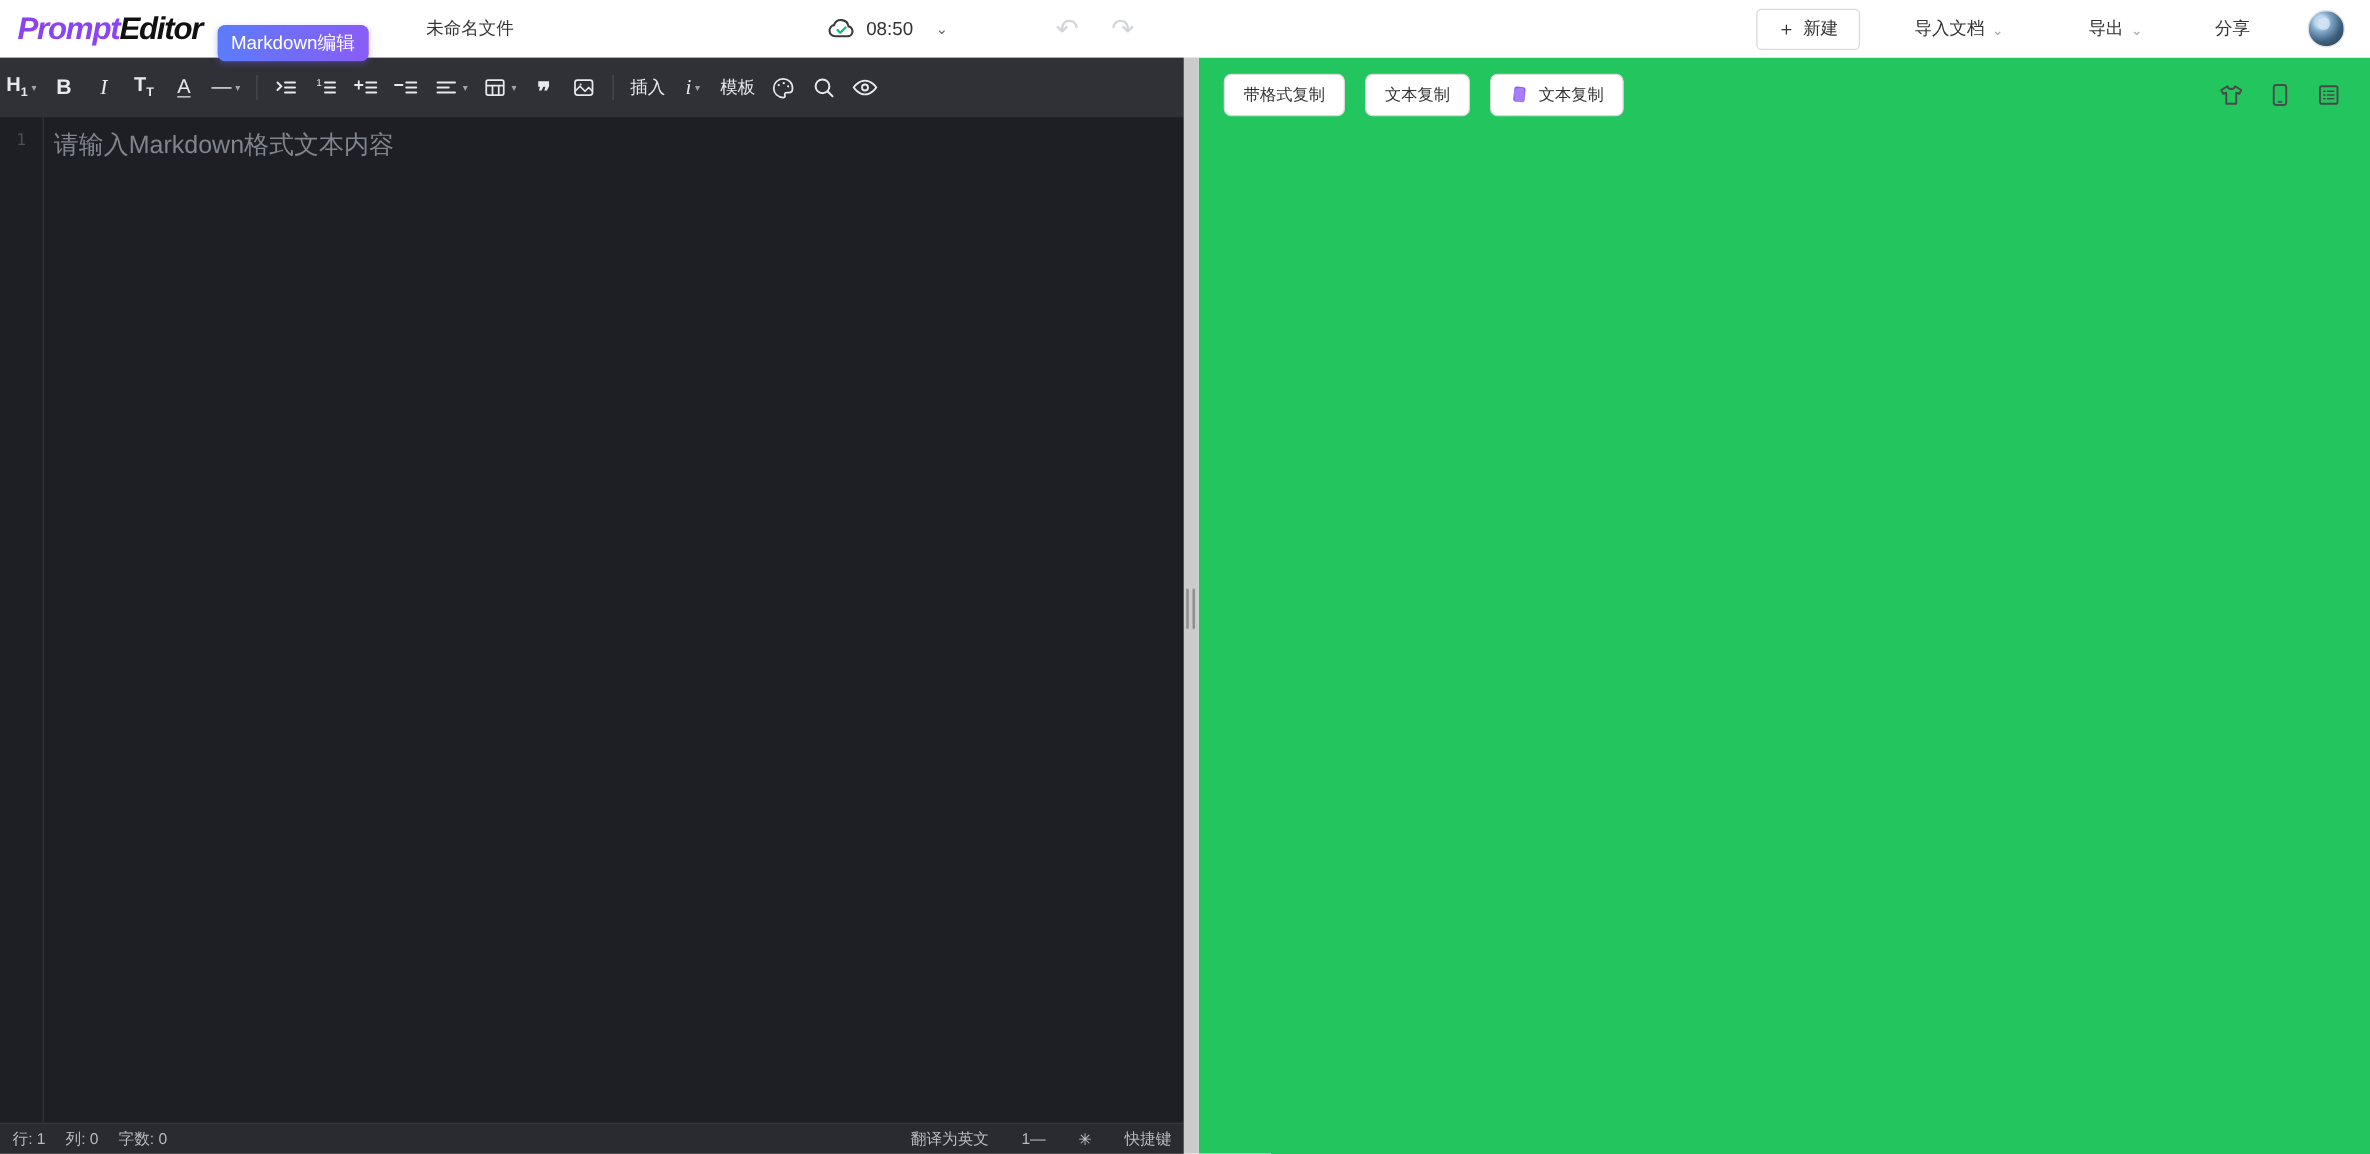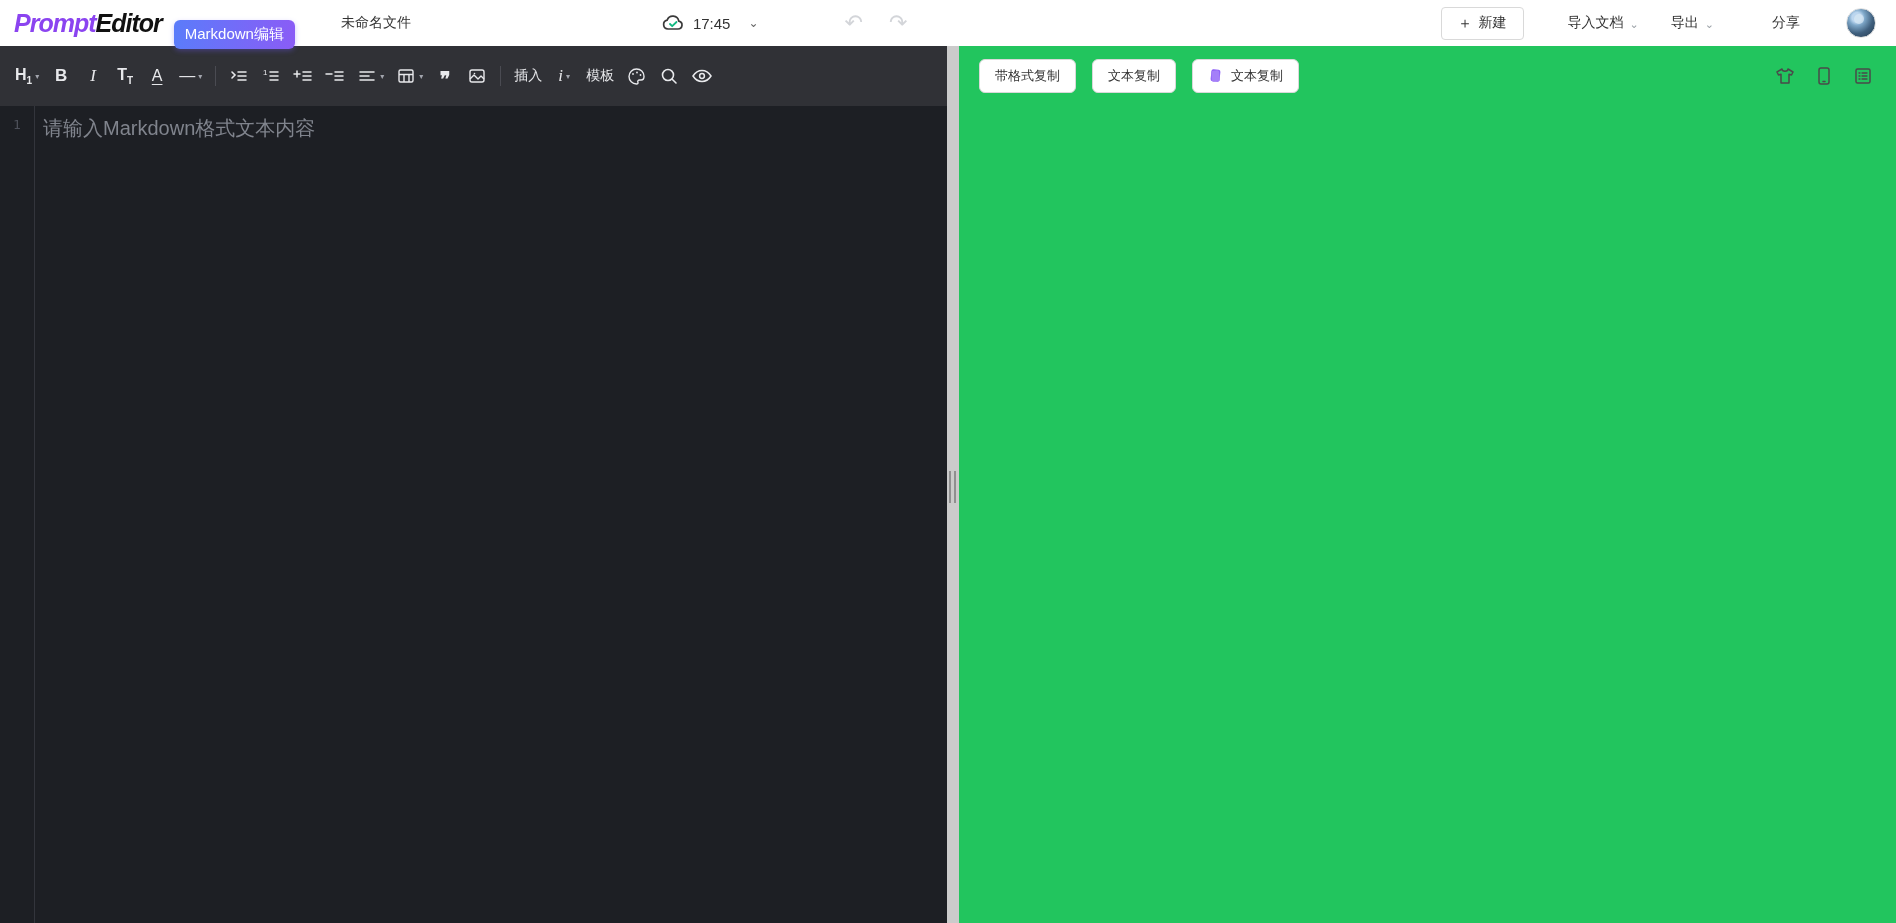--- a/index.html
+++ b/index.html
@@ -23,36 +23,36 @@
   .tb-chevron { color:#666; font-size:12px; margin-left:10px; }
   .undo { margin-left:86px; } .redo { margin-left:26px; }
   .histbtn { color:#d3d5d9; font-size:22px; line-height:1; cursor:default; }
   .spacer { flex:1; }
   .new-btn { display:flex; align-items:center; gap:6px; border:1px solid #d9d9d9;
     border-radius:4px; padding:6px 16px; font-size:14px; color:#333; background:#fff;
     cursor:pointer; white-space:nowrap; }
   .plus { font-size:15px; color:#333; }
   .menu-item { display:flex; align-items:flex-end; gap:6px; font-size:14px; color:#333;
     cursor:pointer; white-space:nowrap; }
-  .mi-import { margin-left:44px; } .mi-export { margin-left:32px; } .mi-share { margin-left:58px; }
+  .mi-import { margin-left:44px; } .mi-export { margin-left:68px; } .mi-share { margin-left:58px; }
   .chev { color:#9aa0a6; font-size:11px; transform:translateY(-1px); }
   .avatar { margin-left:46px; margin-right:6px; width:30px; height:30px; border-radius:50%;
     background:radial-gradient(circle at 35% 30%, #bcd6ef 0 18%, #7fa8c9 30%, #3f5f7d 60%, #24384e 100%);
     border:1px solid #e2e2e2; cursor:pointer; position:relative; overflow:hidden; }
   .avatar::after { content:""; position:absolute; left:7px; top:5px; width:10px; height:10px;
     border-radius:50%; background:#d8e8f4; opacity:.7; }
 
   
   .main { flex:1; display:flex; min-height:0; }
   .editor-pane { width:947px; flex:0 0 947px; display:flex; flex-direction:column;
     background:#1d1f24; min-height:0; }
 
   
-  .ed-toolbar { height:60px; background:#303136; display:flex; align-items:center;
-    padding:0 12px; gap:6px; flex:0 0 auto; }
+  .ed-toolbar { height:48px; background:#303136; display:flex; align-items:center;
+    padding:0 2px; gap:6px; flex:0 0 auto; }
   .tbtn { min-width:26px; height:30px; display:flex; align-items:center; justify-content:center;
     color:#e8e9ec; font-size:16px; border-radius:4px; cursor:pointer; padding:0 3px; gap:2px; }
   .tbtn svg { display:block; }
   .caret { font-size:8px; color:#a2a5ad; margin-left:1px; }
   .tsep { width:1px; height:20px; background:#4a4b52; margin:0 4px; }
   .glyph-b { font-weight:bold; font-size:17px; }
   .glyph-i { font-style:italic; font-family:"Liberation Serif", serif; font-size:17px; }
   .glyph-h { font-size:16px; font-weight:600; }
   .sub { font-size:10px; vertical-align:sub; }
   .glyph-u { font-size:16px; text-decoration:underline; text-underline-offset:3px; }
@@ -104,21 +104,21 @@
     <div class="badge">Markdown编辑</div>
     <div class="filename">未命名文件</div>
 
     <div class="savegroup">
       <span class="pv-icon">
         <svg width="24" height="24" viewBox="0 0 24 24" fill="none" stroke="#3a3a3a" stroke-width="1.7">
           <path d="M7 18h10a4 4 0 0 0 .8-7.92A6 6 0 0 0 6.2 9.1 4.5 4.5 0 0 0 7 18z"></path>
           <path d="M9 13l2.2 2.2L15.5 11" stroke="#10b981" stroke-width="1.8" stroke-linecap="round" stroke-linejoin="round"></path>
         </svg>
       </span>
-      <span class="savetime">17:45</span>
+      <span class="savetime">08:50</span>
       <span class="tb-chevron">⌄</span>
     </div>
 
     <span class="histbtn undo">↶</span>
     <span class="histbtn redo">↷</span>
 
     <div class="spacer"></div>
 
     <button class="new-btn">
       <span class="plus">＋</span>
@@ -251,20 +251,33 @@
 
       <div class="ed-body">
         <div class="gutter">
           <div class="lineno">1</div>
         </div>
         <div class="ed-text">
           <div class="placeholder">请输入Markdown格式文本内容</div>
         </div>
       </div>
 
+      <div class="statusbar">
+        <div class="st-left">
+          <span class="st-item">行: 1</span>
+          <span class="st-item">列: 0</span>
+          <span class="st-item">字数: 0</span>
+        </div>
+        <div class="st-right">
+          <span class="st-item">翻译为英文</span>
+          <span class="st-item">1—</span>
+          <span class="st-item st-icon">✳</span>
+          <span class="st-item">快捷键</span>
+        </div>
+      </div>
     </div>
 
     <div class="divider">
       <div class="grip">
           <span></span>
           <span></span>
         </div>
     </div>
 
     <div class="preview-pane">

